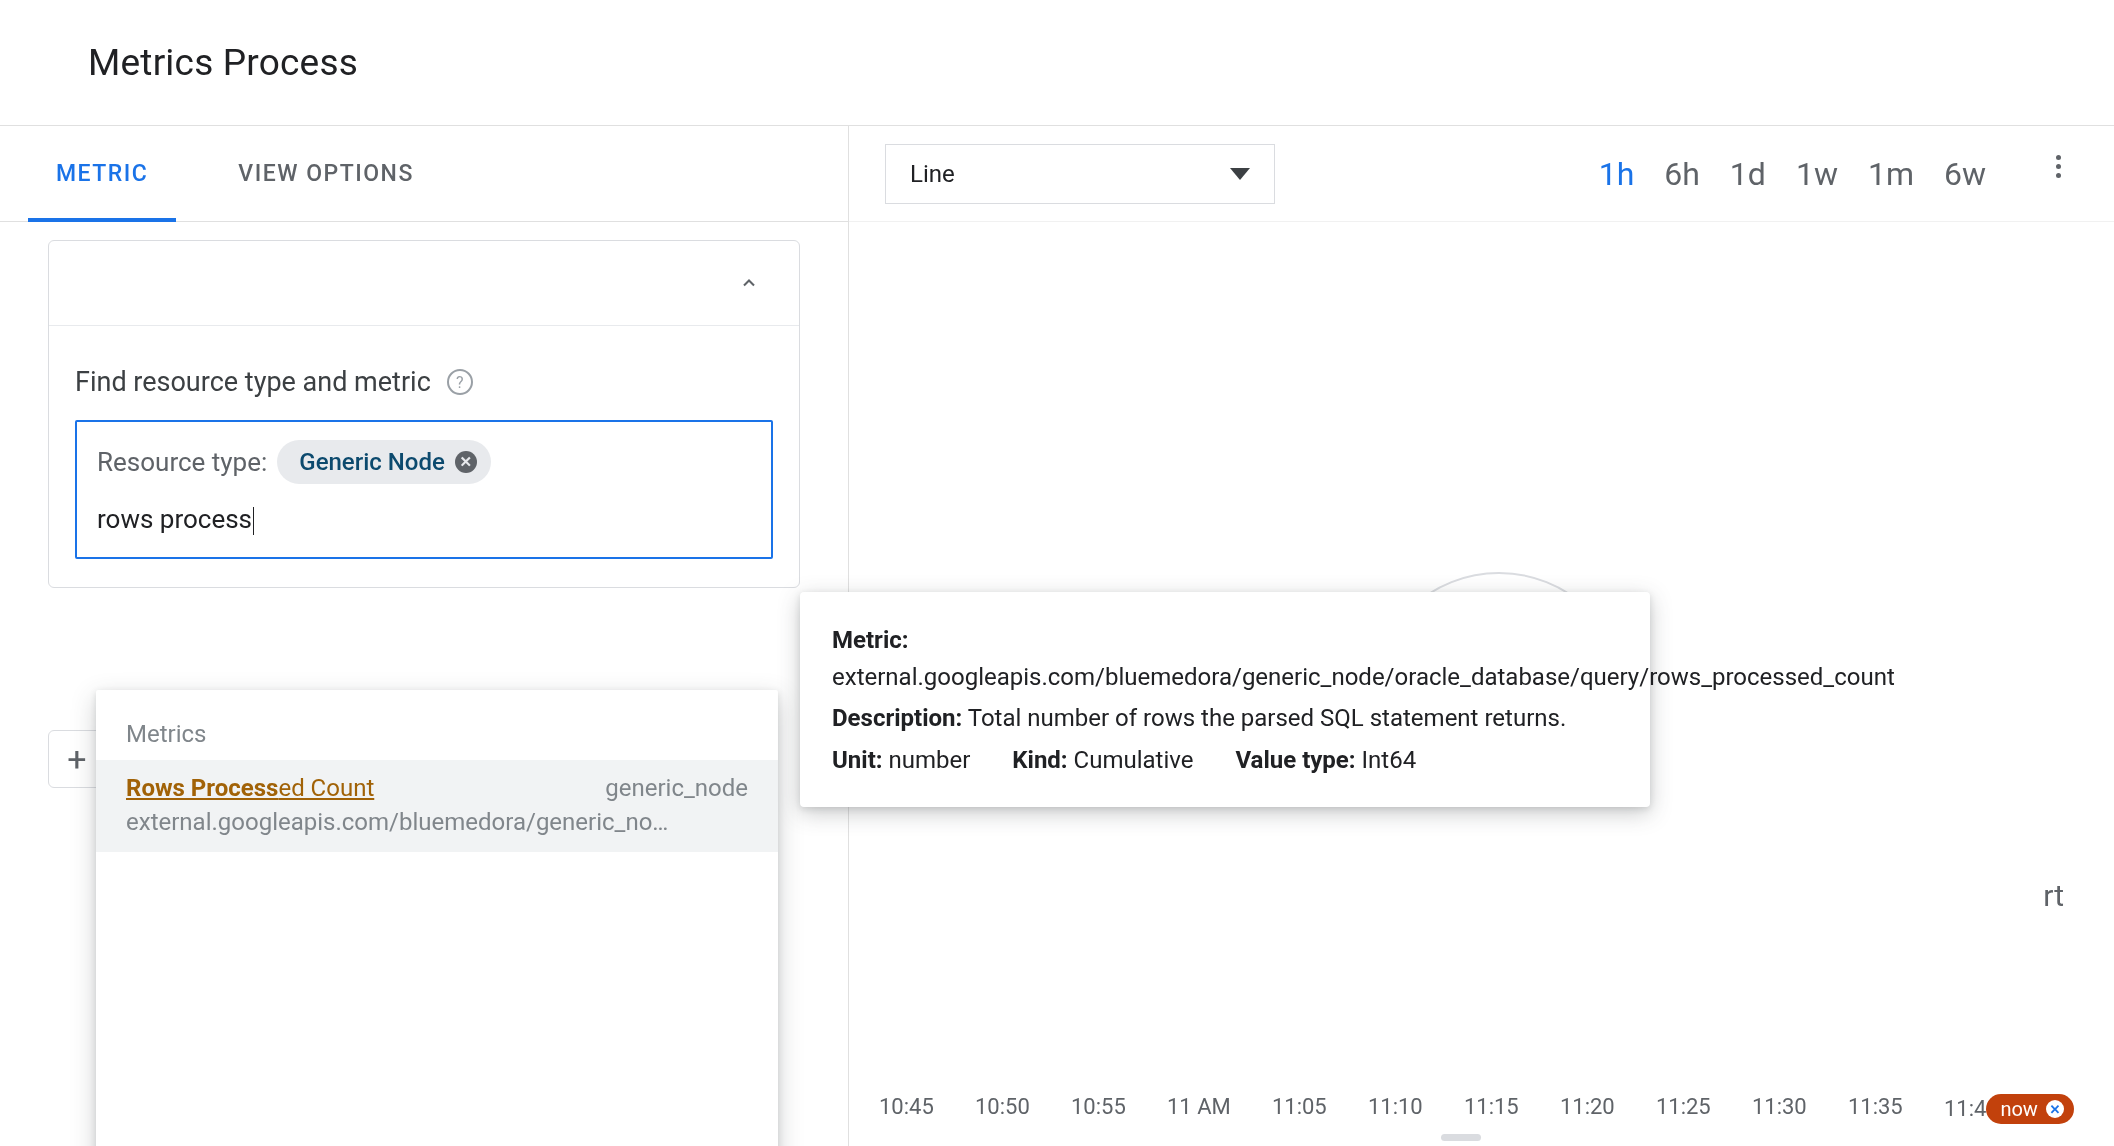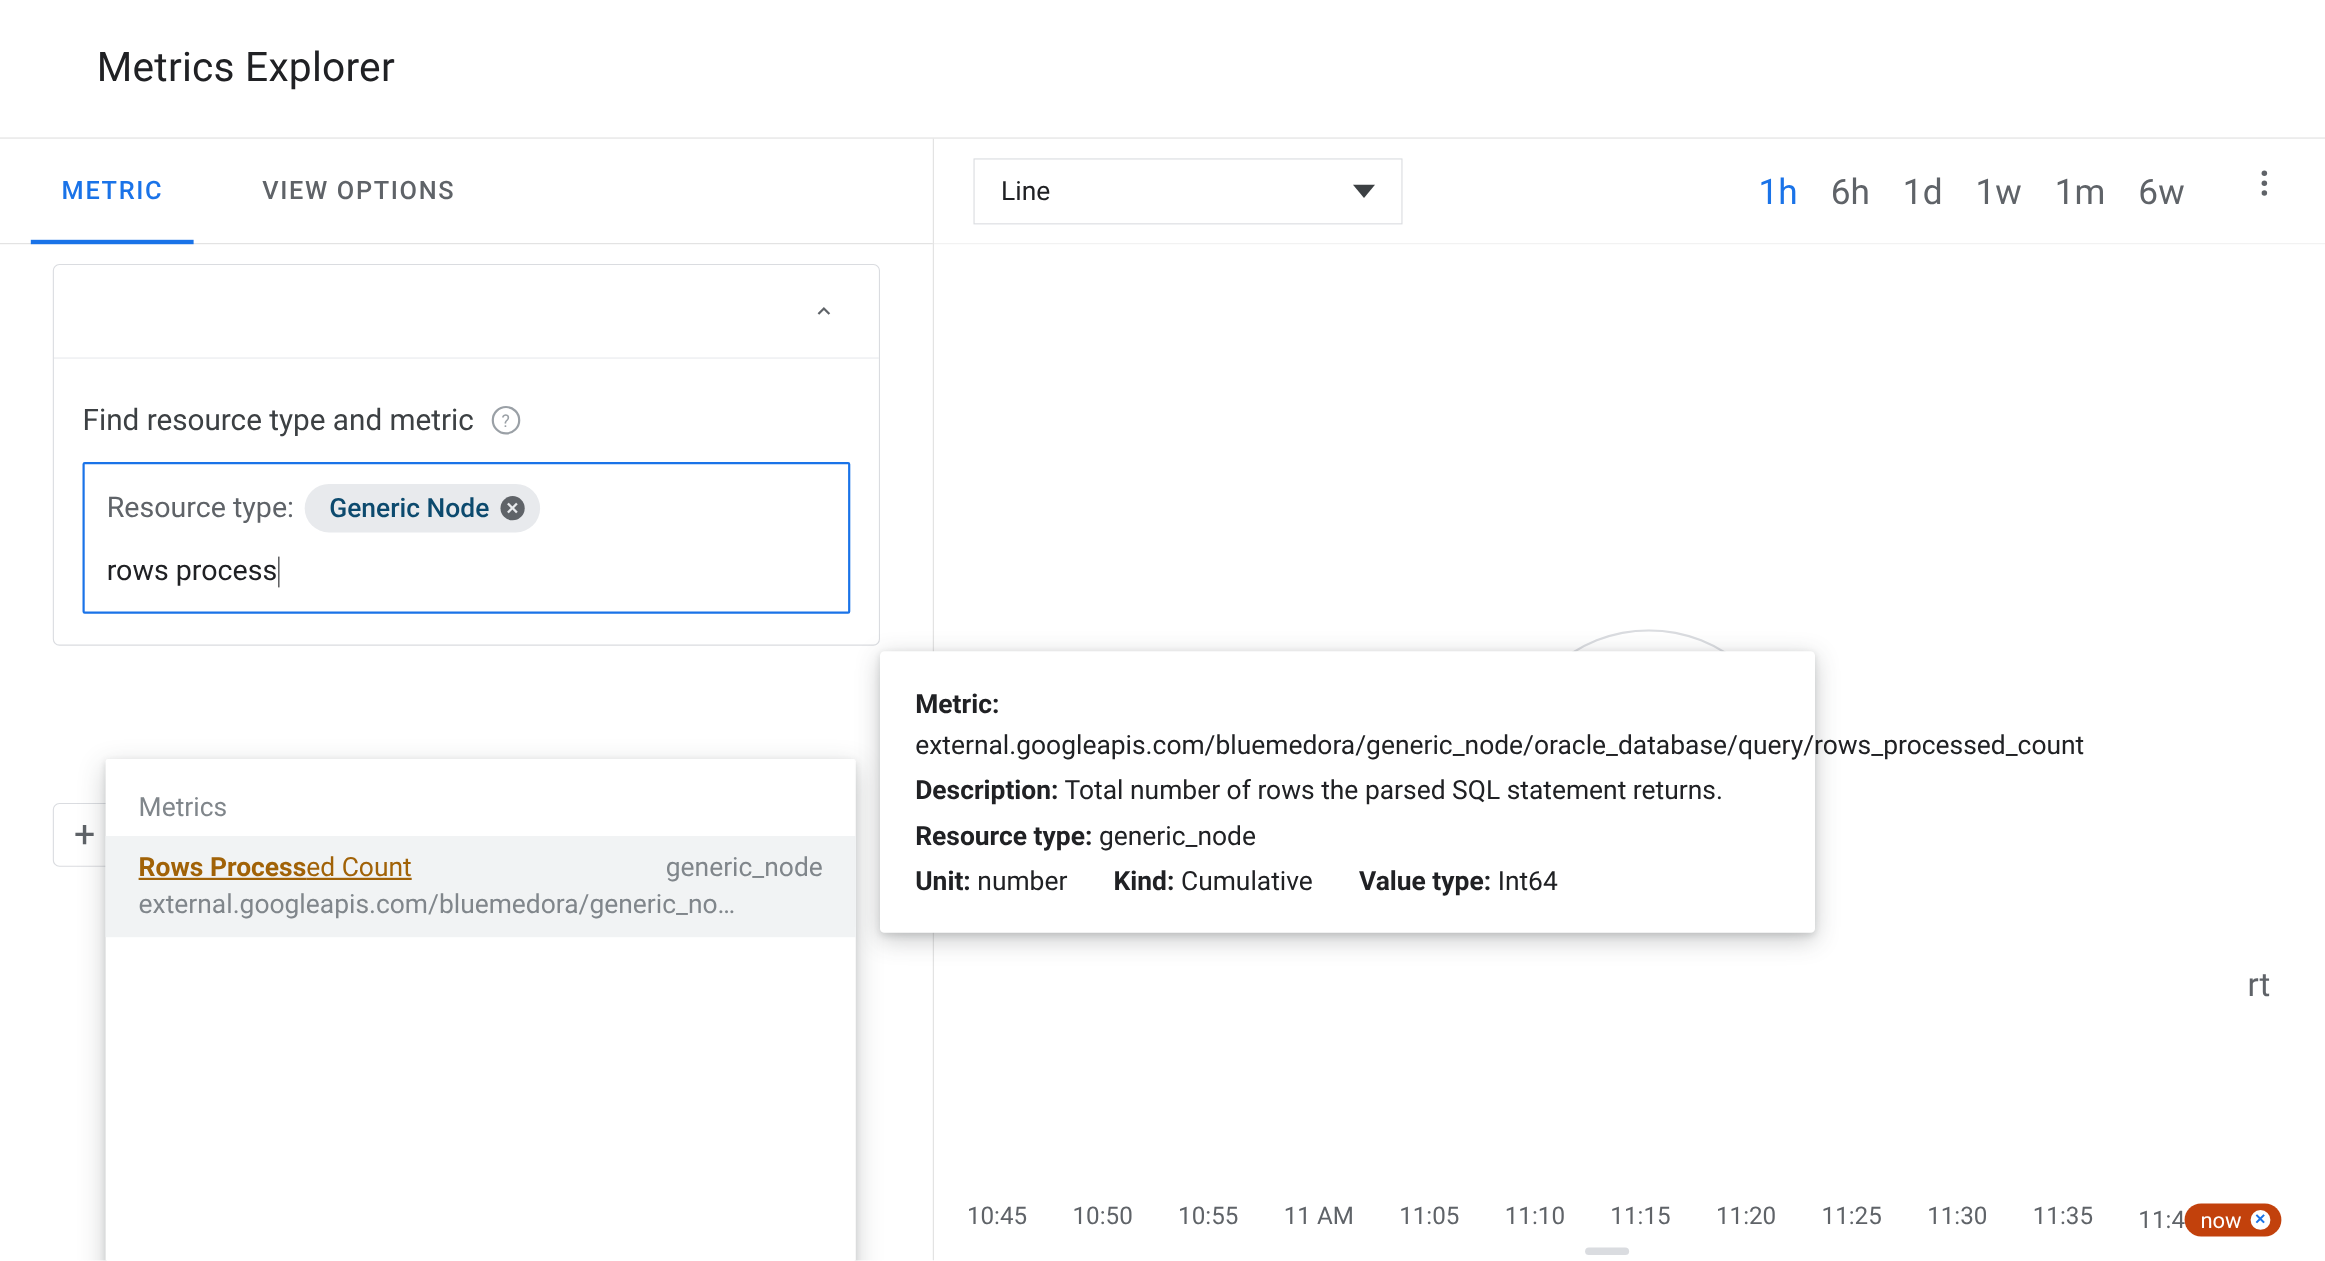--- a/index.html
+++ b/index.html
@@ -105,21 +105,21 @@
     clip-path: inset(0 0 55% 0);
   }
   .spinner-dots { position: absolute; left: 710px; top: 415px; display: flex; flex-direction: column; gap: 10px; }
   .spinner-dots span { width: 8px; height: 8px; border-radius: 50%; background: #bdc1c6; }
 </style>
 </head>
 <body>
 <div class="page">
 
   <div class="page-header">
-    <div class="page-title">Metrics Explorer</div>
+    <div class="page-title">Metrics Process</div>
   </div>
 
   <div class="columns">
 
     <div class="left-col">
 
       <div class="tabs-row">
         <div class="tab active">METRIC</div>
         <div class="tab">VIEW OPTIONS</div>
       </div>
@@ -222,23 +222,19 @@
   <div class="tooltip-card">
     <div class="tt-row">
       <b>Metric:</b>
       <span>external.googleapis.com/bluemedora/generic_node/oracle_database/query/rows_processed_count</span>
     </div>
     <div class="tt-row">
       <b>Description:</b>
       <span>Total number of rows the parsed SQL statement returns.</span>
     </div>
     <div class="tt-row">
-      <b>Resource type:</b>
-      <span>generic_node</span>
-    </div>
-    <div class="tt-row">
       <span class="tt-inline"><b>Unit:</b> <span>number</span></span>
       <span class="tt-inline"><b>Kind:</b> <span>Cumulative</span></span>
       <span class="tt-inline"><b>Value type:</b> <span>Int64</span></span>
     </div>
   </div>
 
 </div>
 
 </body></html>

